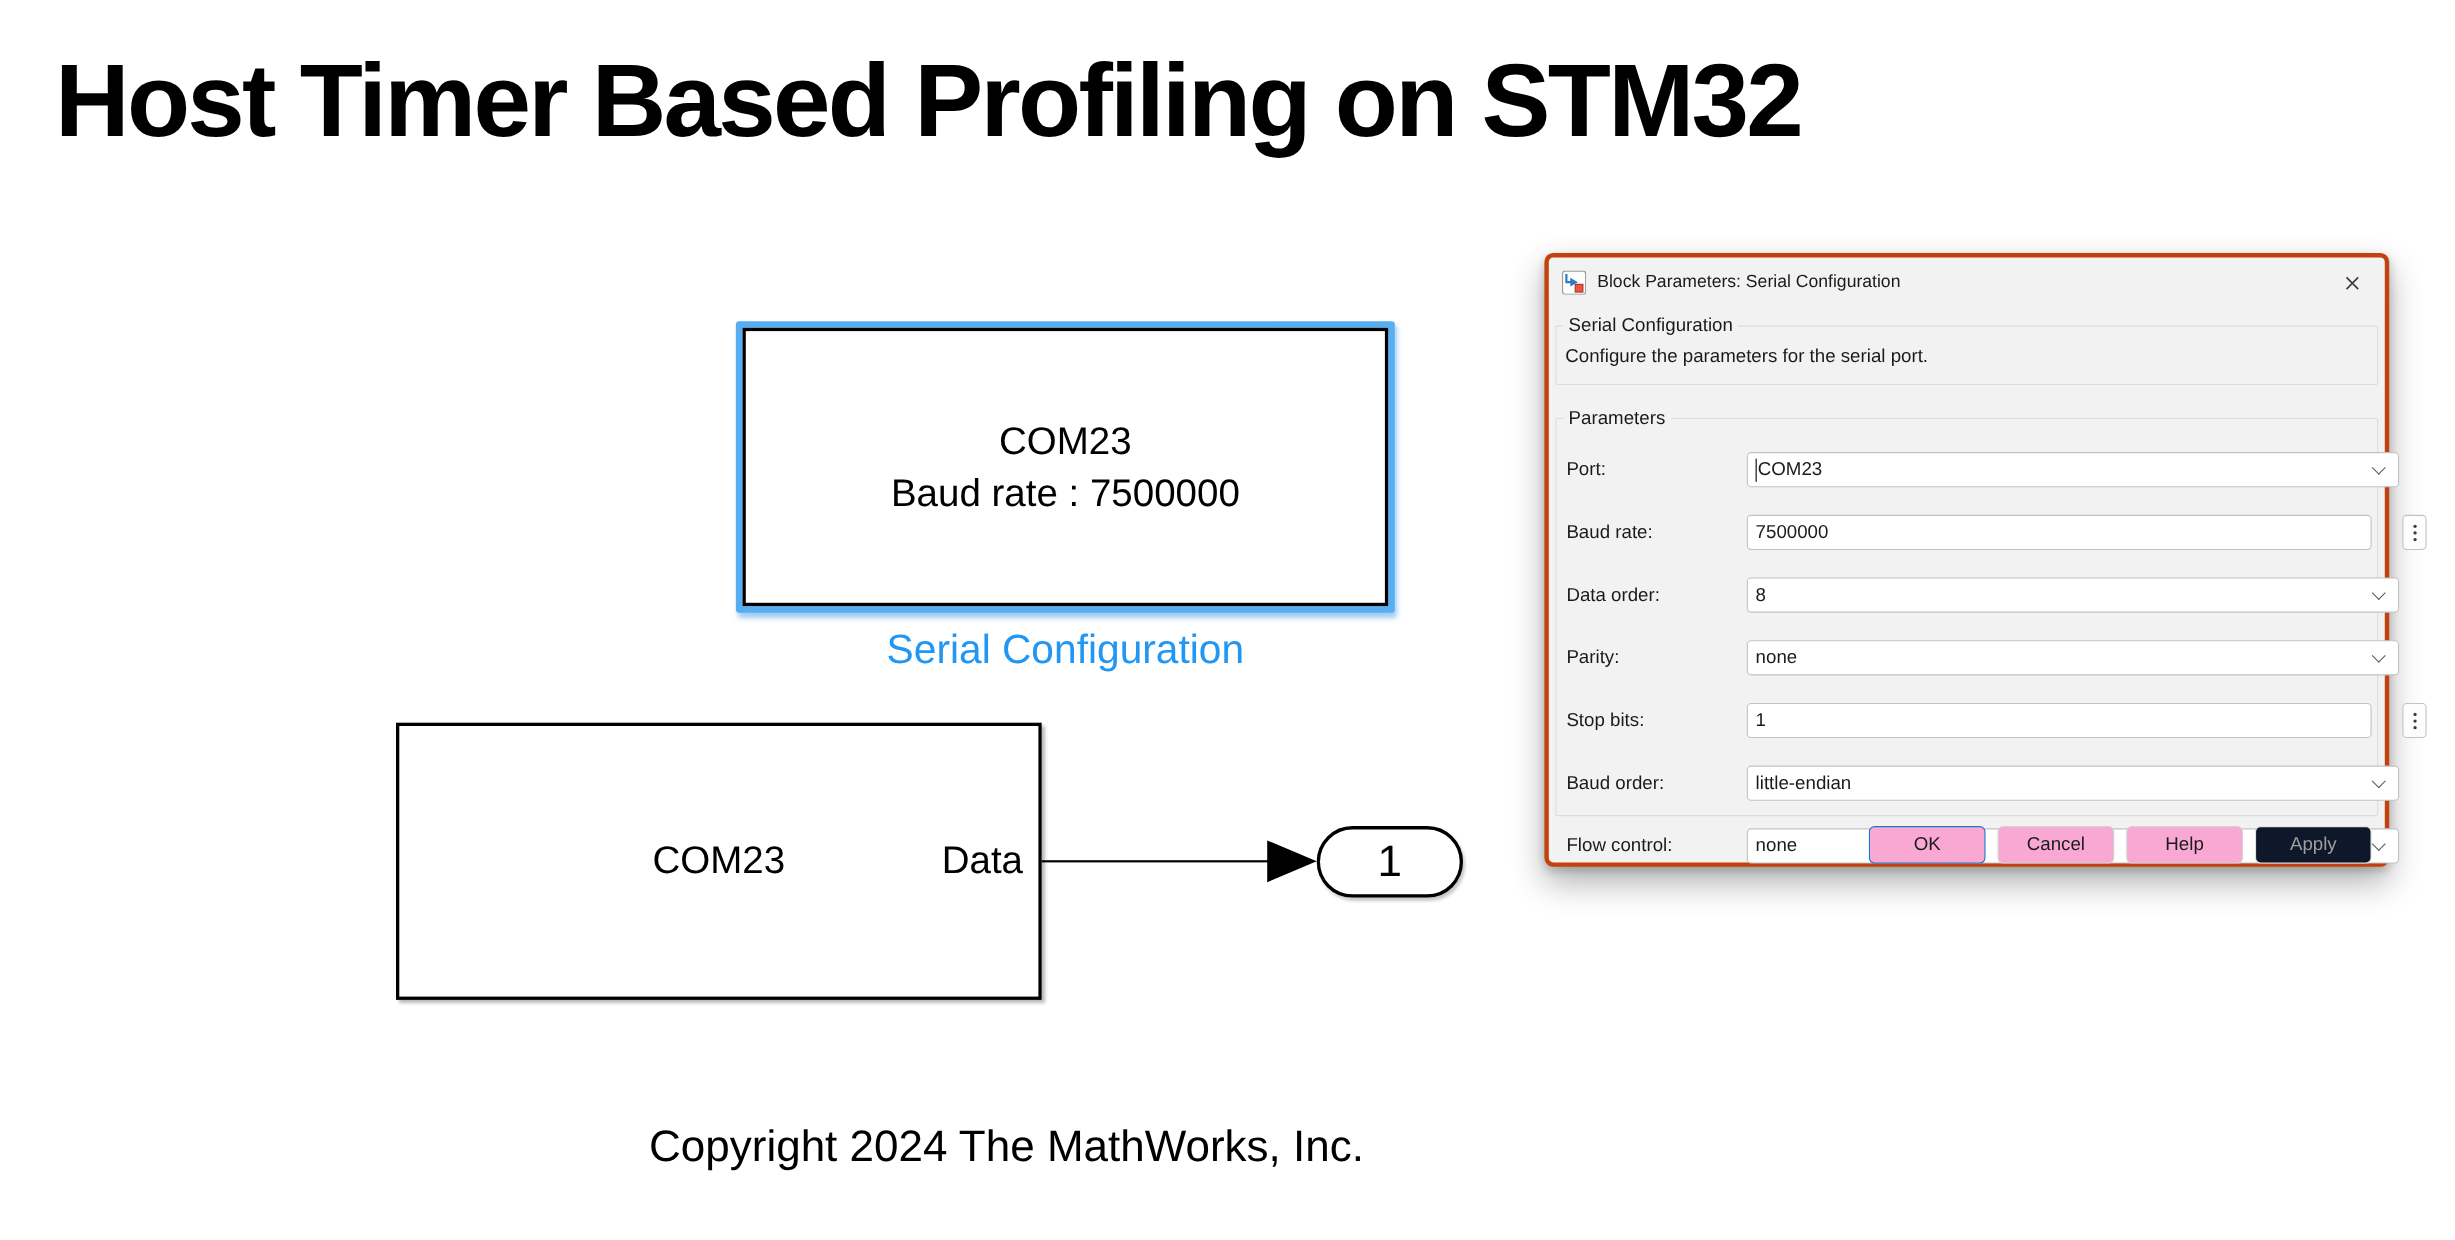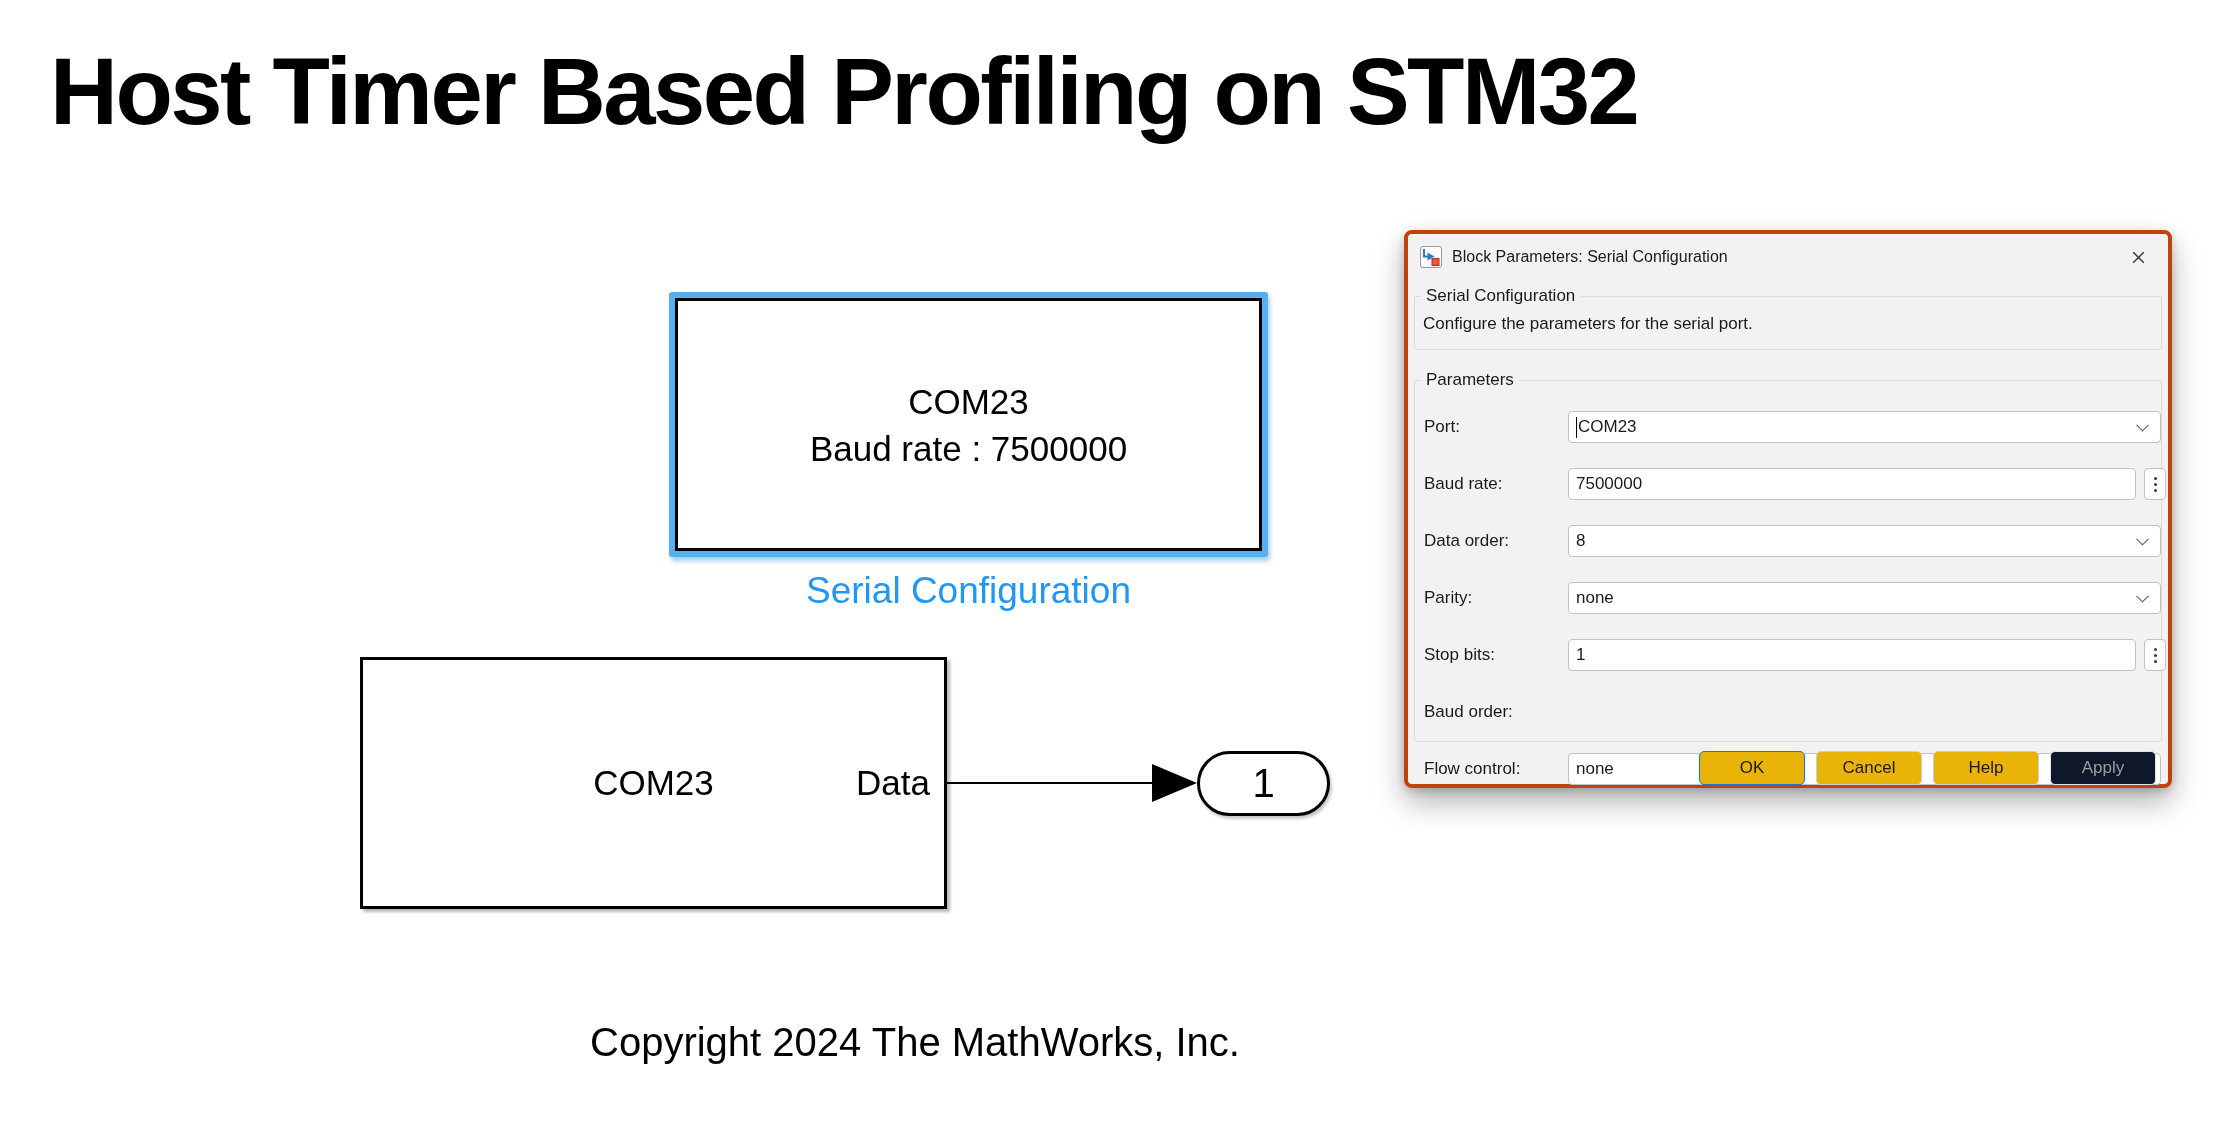--- a/index.html
+++ b/index.html
@@ -76,21 +76,21 @@
   .groupbox { position:absolute; left:6px; right:6px; border:1px solid #dcdcdc; border-radius:2px; }
   .legend {
     position:absolute; top:-11px; left:6px; background:#f2f2f2; padding:0 5px;
     font-size:17px; white-space:nowrap;
   }
   .g1 { top:62px; height:54px; }
   .g1 .desc { position:absolute; left:8px; top:17px; font-size:17px; white-space:nowrap; }
   .g2 { top:146px; height:362px; }
 
   .rows { position:absolute; top:22px; left:0; right:0; display:flex; flex-direction:column; gap:9px; padding-left:9px; }
-  .row { display:flex; align-items:center; height:48px; }
+  .row { display:flex; align-items:center; height:48px;gap:20px; }
   .flabel { width:144px; flex:none; font-size:17px; }
   .combo, .edit {
     height:32px; background:#fff; border:1px solid #c2c2c2; border-radius:4px;
     display:flex; align-items:center; padding:0 26px 0 7px; position:relative; font-size:17px;
   }
   .combo { width:593px; flex:none; }
   .edit  { width:568px; flex:none; padding-right:7px; }
   .chev {
     position:absolute; right:13px; top:50%; width:9px; height:9px;
     border-right:1.6px solid #5a5a5a; border-bottom:1.6px solid #5a5a5a;
@@ -99,21 +99,21 @@
   .caret { display:inline-block; width:0; height:21px; border-left:1.5px solid #000; margin-right:1px; }
   .dots-btn {
     width:22px; height:32px; margin-left:8px; flex:none;
     border:1px solid #c2c2c2; border-radius:4px; background:#fdfdfd;
     display:flex; flex-direction:column; align-items:center; justify-content:center; gap:3px;
   }
   .dots-btn i { width:3px; height:3px; background:#3a3a3a; border-radius:50%; }
 
   .btnrow { position:absolute; top:517px; left:0; right:12px; display:flex; justify-content:flex-end; gap:11px; }
   .dlg-btn {
-    width:106px; height:34px; border-radius:5px; background:#eab308; border:1px solid #d0d0d0;
+    width:106px; height:34px; border-radius:5px; background:#f9a8d4; border:1px solid #d0d0d0;
     font-size:17px; font-family:"Liberation Sans", sans-serif; color:#1a1a1a;
     display:flex; align-items:center; justify-content:center; padding:0;
   }
   .dlg-btn.default { border:1.5px solid #1976d2; }
   .dlg-btn.disabled { color:#9e9e9e; background:#0f172a; border-color:#e3e3e3; }
 </style>
 </head>
 <body>
 
 <div class="canvas">
@@ -213,20 +213,24 @@
           </div>
           <div class="dots-btn">
               <i></i>
               <i></i>
               <i></i>
             </div>
         </div>
 
         <div class="row">
           <span class="flabel">Baud order:</span>
+          <div class="combo">
+            <span>little-endian</span>
+            <span class="chev"></span>
+          </div>
         </div>
 
         <div class="row">
           <span class="flabel">Flow control:</span>
           <div class="combo">
             <span>none</span>
             <span class="chev"></span>
           </div>
         </div>
 

